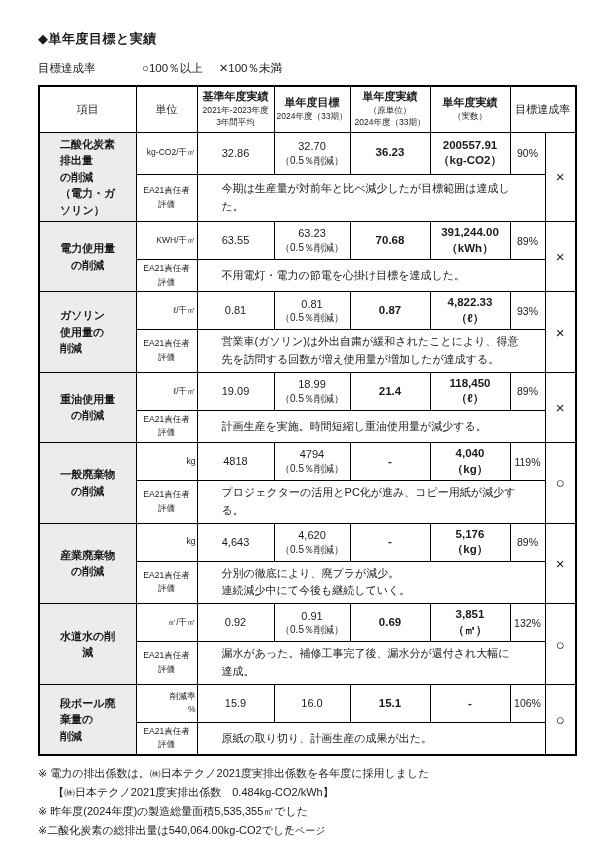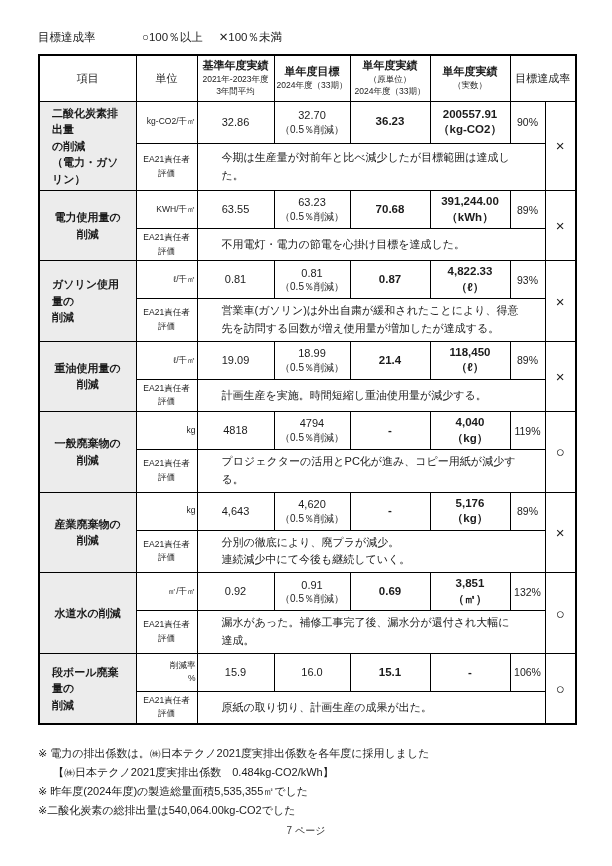--- a/index.html
+++ b/index.html
@@ -21,46 +21,47 @@
 
   tr.head th { height:46px; font-weight:normal; font-size:11px; text-align:center; vertical-align:middle; padding:2px 0; }
   .h-main { font-weight:bold; font-size:11px; line-height:1.25; }
   .h-sub  { font-weight:normal; font-size:8.5px; line-height:1.3; margin-top:1px; }
 
   tr.val  { height:38px; }
   tr.eval { height:30px; }
 
   td.item-cell {
     background:#ececec; font-weight:bold; font-size:11px; line-height:1.5;
-    text-align:center; vertical-align:middle; padding:3px 12px; white-space:pre-line;
+    text-align:center; vertical-align:middle; padding:3px 20px; white-space:pre-line;
   }
   td.item-cell.left { text-align:left; }
 
   td.unit-cell {
     font-size:8.5px; text-align:right; vertical-align:middle;
     white-space:pre-line; line-height:1.6; padding:2px 1px;
   }
   td.num { font-size:11px; text-align:center; vertical-align:middle; line-height:1.35; padding:2px 1px; }
   td.num .sub { font-size:10px; }
   td.bold { font-weight:bold; font-size:11.5px; }
   td.rate { font-size:10.5px; text-align:center; vertical-align:middle; }
   td.mark { font-size:15px; text-align:center; vertical-align:middle; }
 
   td.eval-label { font-size:8.5px; text-align:center; vertical-align:middle; white-space:pre-line; line-height:1.6; padding:2px 1px; }
   td.eval-text  { font-size:11px; text-align:left; vertical-align:middle; padding:3px 24px; white-space:pre-line; line-height:1.62; }
 
-  .notes { margin-top:19px; font-size:11px; line-height:1.72; }
+  .notes { margin-top:8px; font-size:11px; line-height:1.72; }
   .note.indent { padding-left:15px; }
   .page-number { position:absolute; left:0; right:0; bottom:28px; text-align:center; font-size:10px; color:#333; }
 </style>
 </head>
 <body>
 
 <div class="page">
 
+  <div class="title">◆単年度目標と実績</div>
 
   <div class="legend">
     <span class="lab">目標達成率</span>
     <span class="pass">○100％以上</span>
     <span class="fail">✕100％未満</span>
   </div>
 
   <table>
     <colgroup>
       <col style="width:97px">

